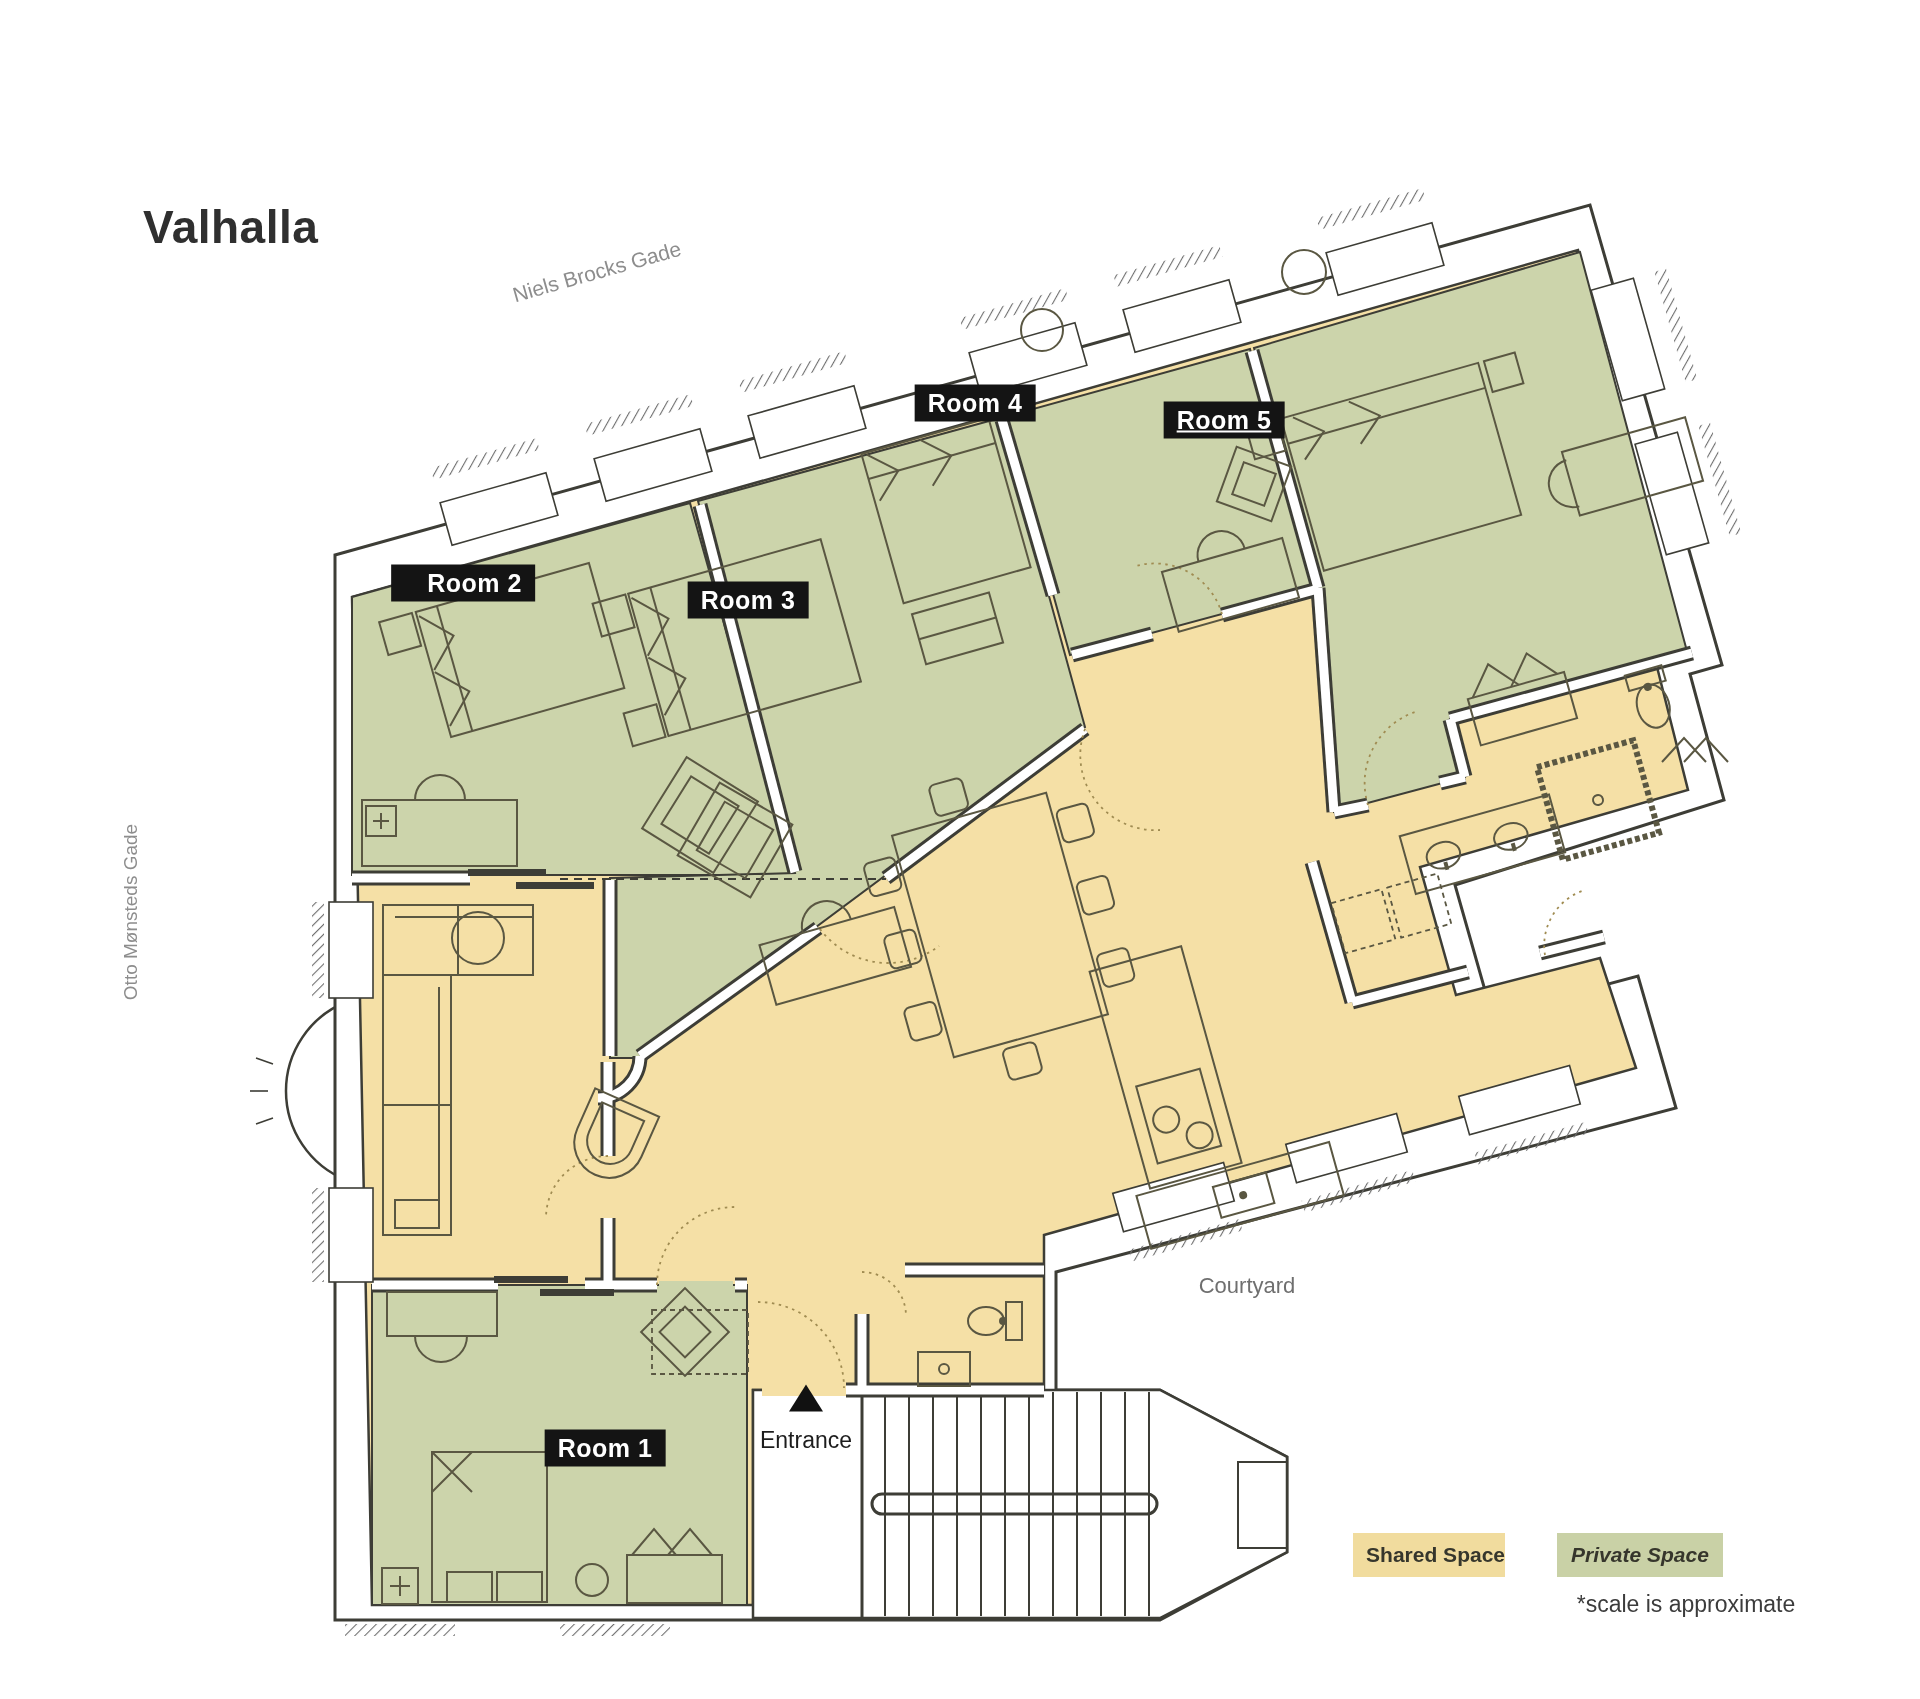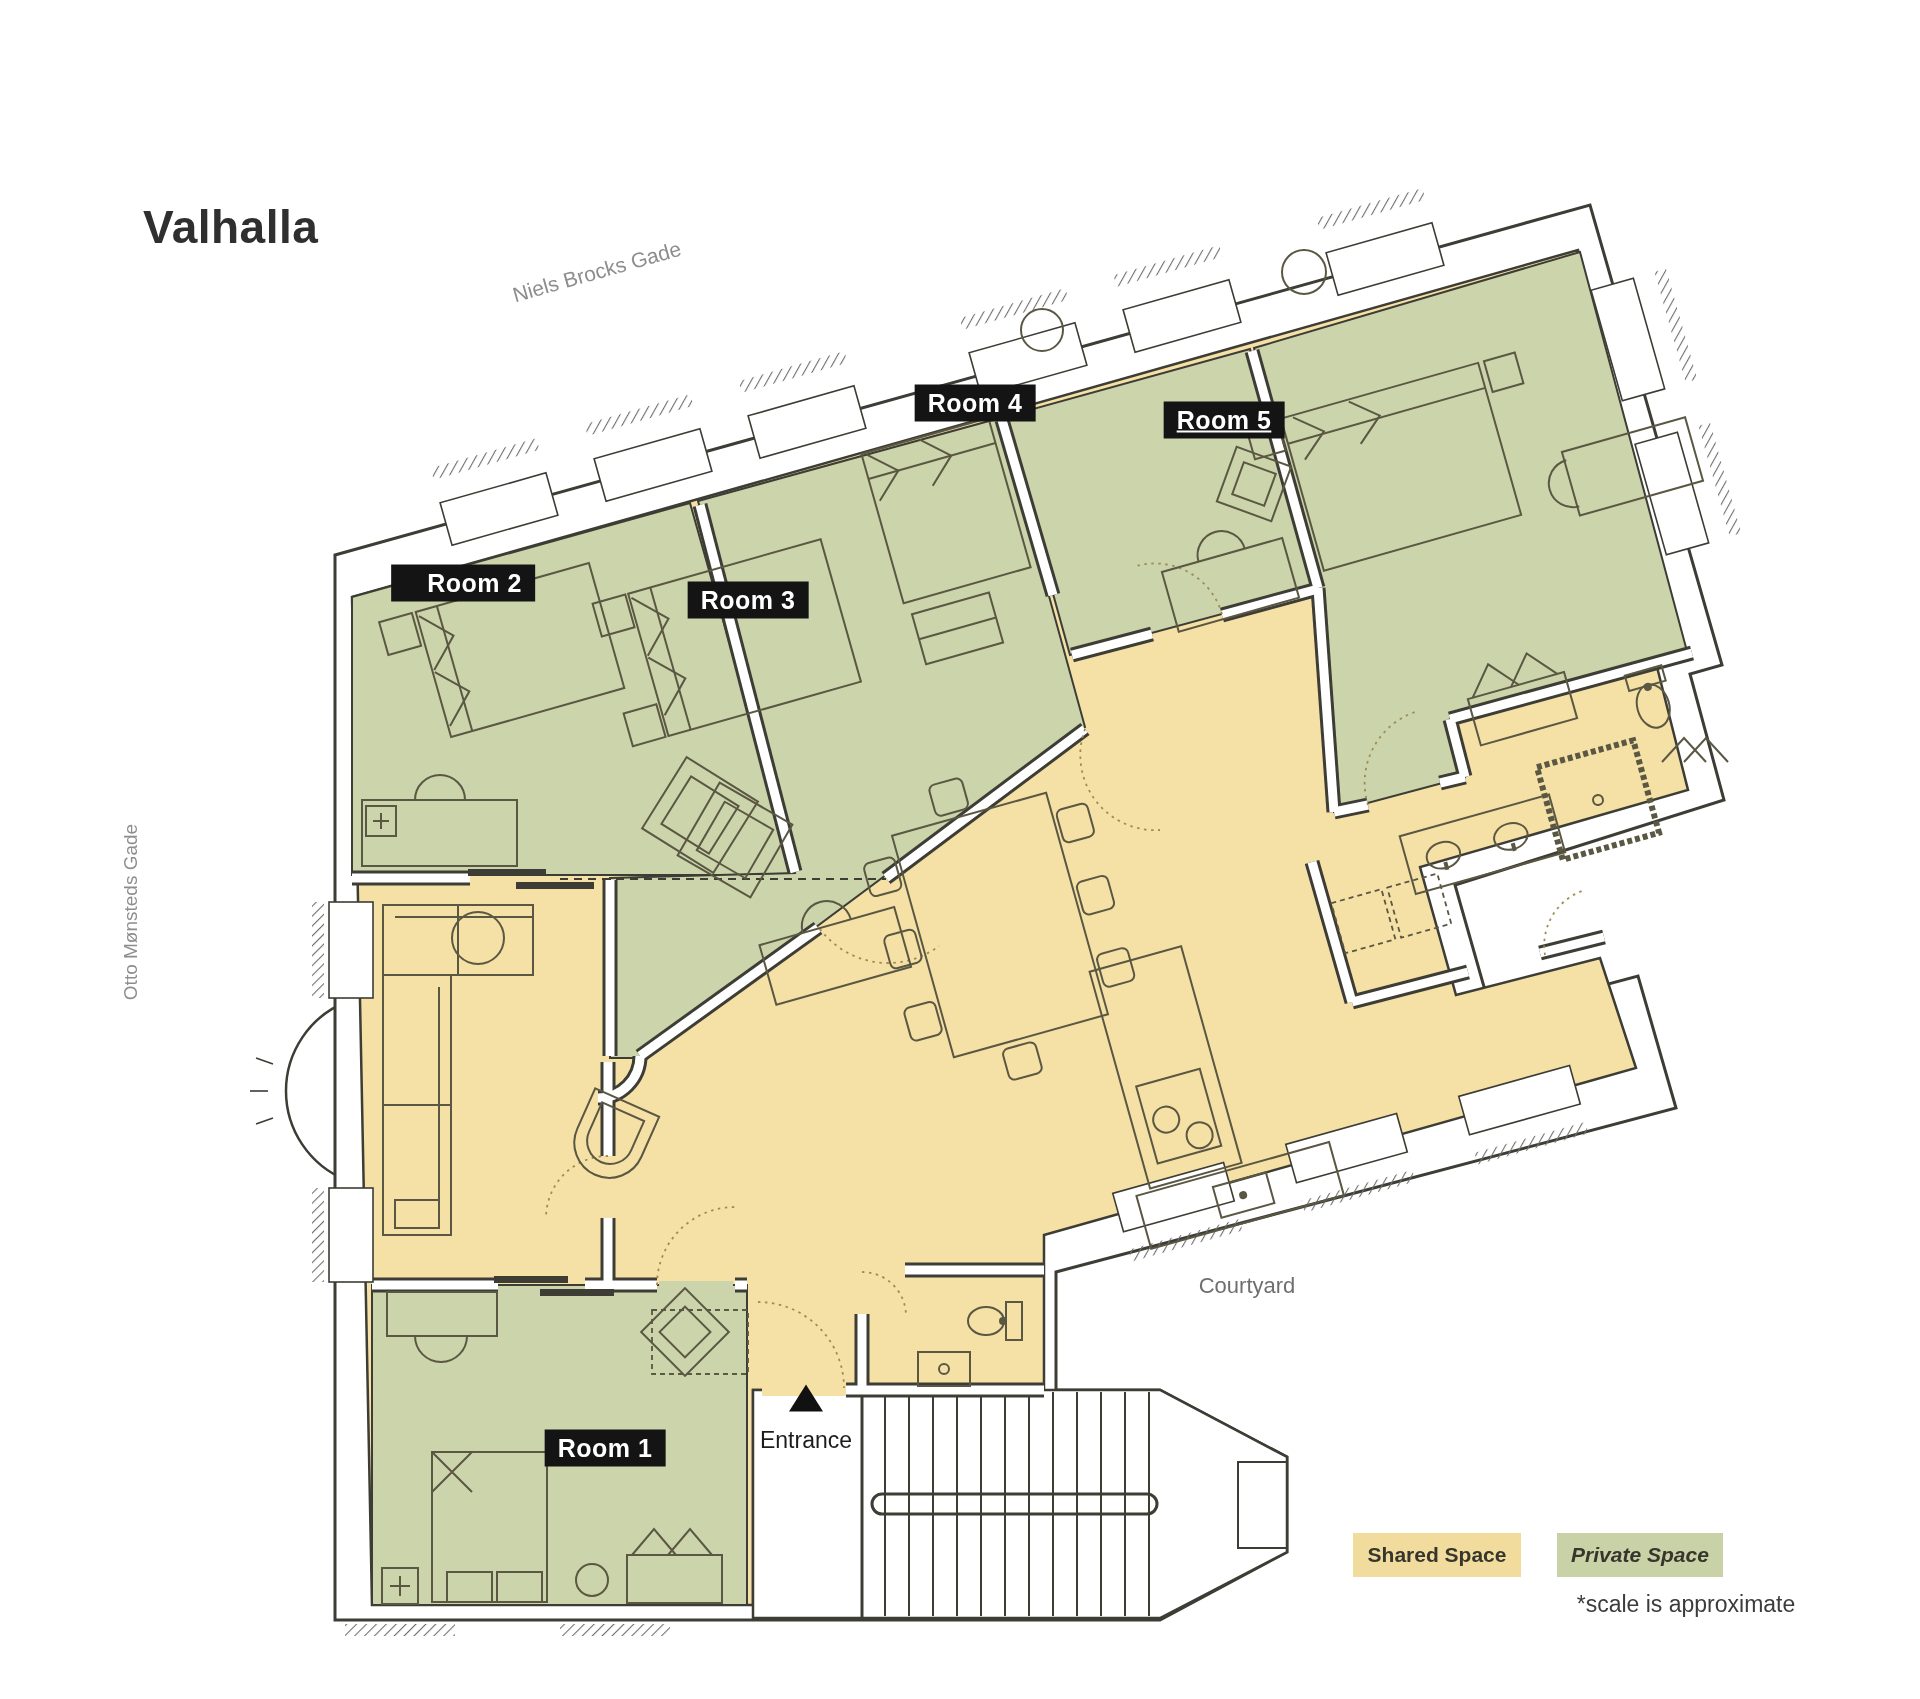--- a/index.html
+++ b/index.html
@@ -19,21 +19,21 @@
   .street-top{transform:translate(-50%,-50%) rotate(-15.8deg);}
   .street-left{transform:translate(-50%,-50%) rotate(-90deg);font-size:19px;}
   .courtyard{font-size:22px;color:var(--courtyard-text);}
   .room-lbl{background:var(--label-bg);color:var(--label-text);font-size:25px;font-weight:700;
             padding:4px 13px;letter-spacing:0.5px;}
   .entrance-txt{font-size:23px;font-weight:400;color:#1d1d1d;}
   .entrance-tri{position:absolute;width:0;height:0;transform:translate(-50%,-50%);
     border-left:17px solid transparent;border-right:17px solid transparent;border-bottom:27px solid #111;}
   .chip{position:absolute;height:44px;line-height:44px;text-align:center;font-size:21px;
         font-weight:700;color:var(--chip-text);}
-  .chip-shared{left:1353px;top:1533px;width:168px;background:var(--chip-shared);}
+  .chip-shared{left:1353px;top:1533px;width:152px;background:var(--chip-shared);text-align:right;}
   .chip-private{left:1557px;top:1533px;width:166px;background:var(--chip-private);font-style:italic;}
   .note{position:absolute;left:1650px;top:1604px;transform:translate(-50%,-50%);
         font-size:23px;font-weight:400;color:var(--note-text);margin-left:36px;}
   
   .outline{fill:#ffffff;stroke:var(--wall-ink);stroke-width:3;}
   .inner-floor{fill:var(--shared-floor);stroke:var(--wall-ink);stroke-width:2.5;stroke-linejoin:miter;}
   .green{fill:var(--private-floor);stroke:var(--wall-ink);stroke-width:2;}
   .stairwing{fill:#ffffff;stroke:var(--wall-ink);stroke-width:2.5;}
   .bands-under{stroke:var(--wall-ink);stroke-width:15;fill:none;stroke-linecap:butt;}
   .bands-over{stroke:#ffffff;stroke-width:9;fill:none;stroke-linecap:butt;}

